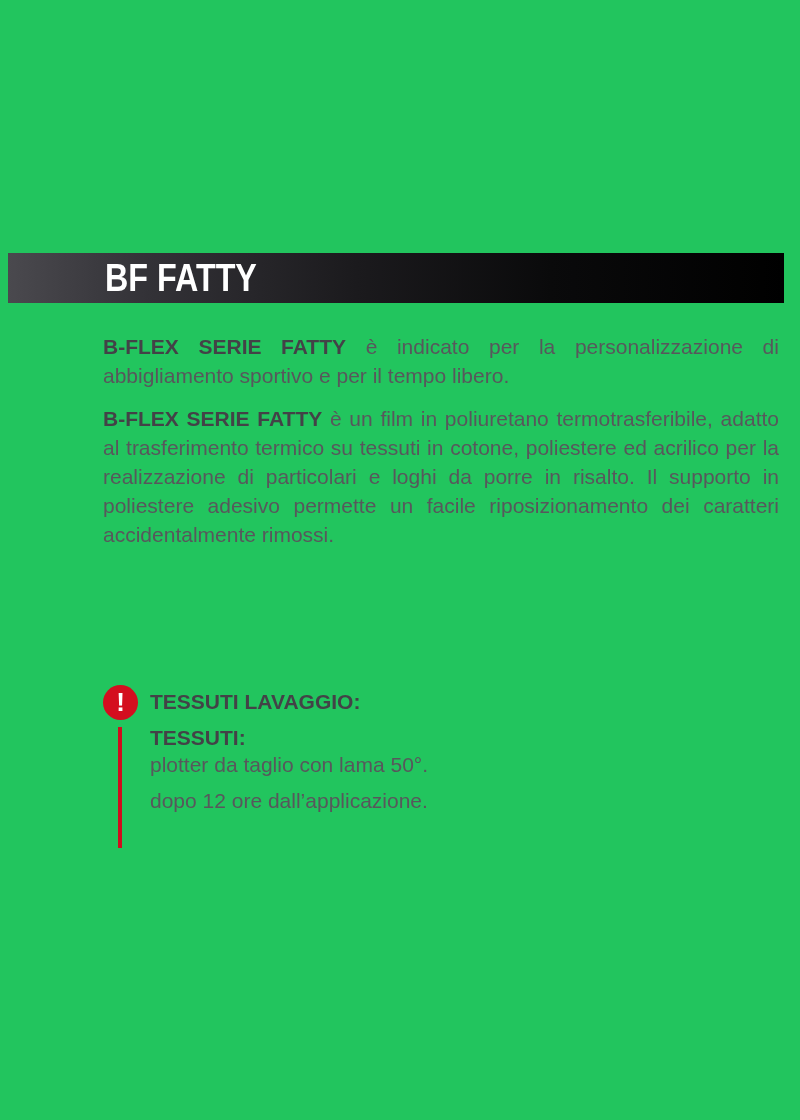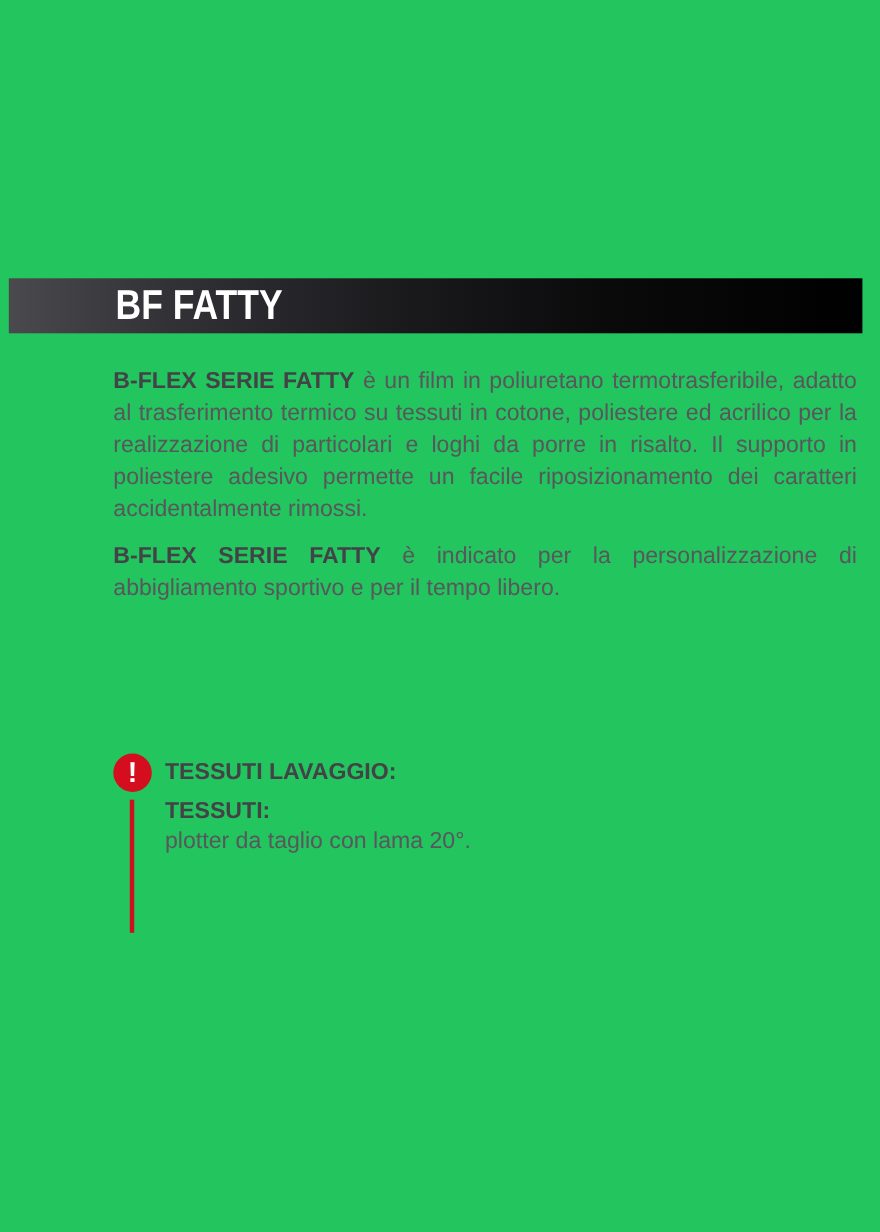--- a/index.html
+++ b/index.html
@@ -100,38 +100,39 @@
 </head>
 <body>
 
 <div class="page">
 
   <div class="banner">
     <span class="banner-title">BF FATTY</span>
   </div>
 
   <div class="intro">
+    <p class="para"><b class="lead">B-FLEX SERIE FATTY</b> <span>è indicato per la personalizzazione di abbigliamento sportivo e per il tempo libero.</span></p>
     <p class="para"><b class="lead">B-FLEX SERIE FATTY</b> <span>è un film in poliuretano termotrasferibile, adatto al trasferimento termico su tessuti in cotone, poliestere ed acrilico per la realizzazione di particolari e loghi da porre in risalto. Il supporto in poliestere adesivo permette un facile riposizionamento dei caratteri accidentalmente rimossi.</span></p>
-    <p class="para"><b class="lead">B-FLEX SERIE FATTY</b> <span>è indicato per la personalizzazione di abbigliamento sportivo e per il tempo libero.</span></p>
   </div>
 
   <div class="alert-icon">
     <span class="excl">!</span>
   </div>
   <div class="accent-line"></div>
 
   <div class="sections">
 
     <div class="section">
       <div class="section-heading">TESSUTI LAVAGGIO:</div>
     </div>
 
     <div class="section">
       <div class="section-heading">TESSUTI:</div>
-      <div class="section-detail">plotter da taglio con lama 20°.</div>
+      <div class="section-detail">plotter da taglio con lama 50°.</div>
     </div>
 
     <div class="section">
+      <div class="section-detail">dopo 12 ore dall’applicazione.</div>
     </div>
 
   </div>
 
 </div>
 
 </body></html>

